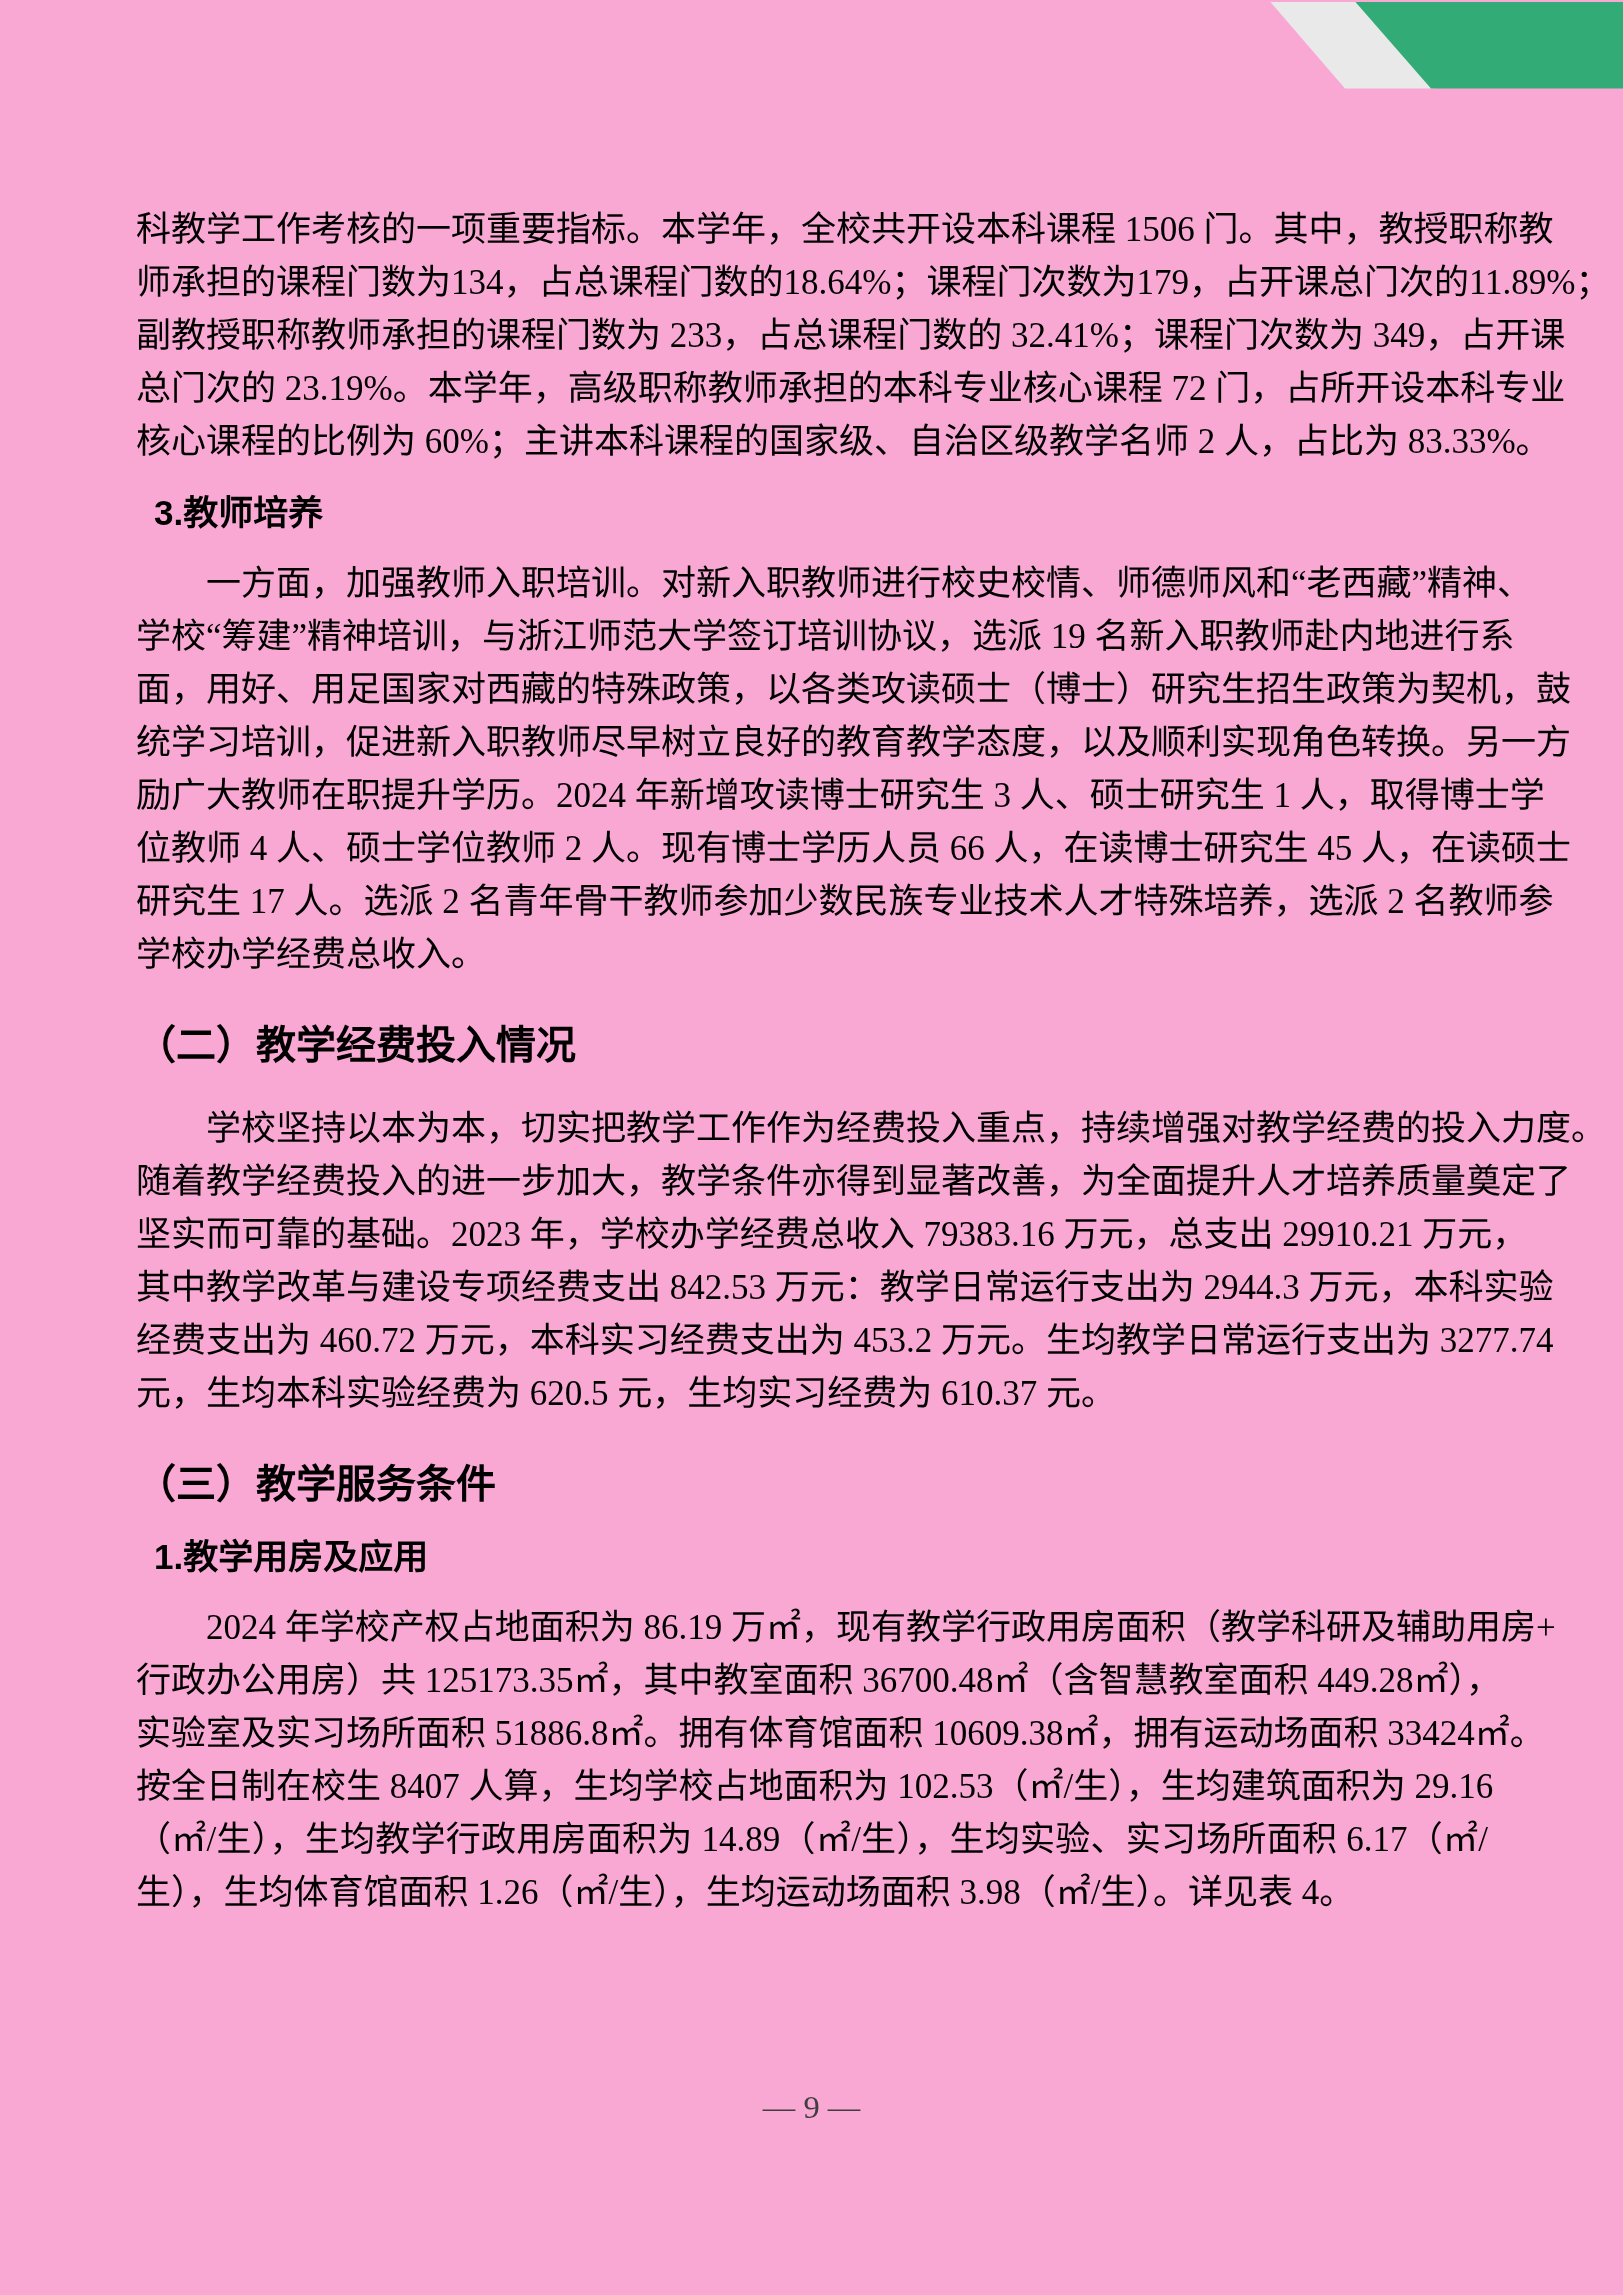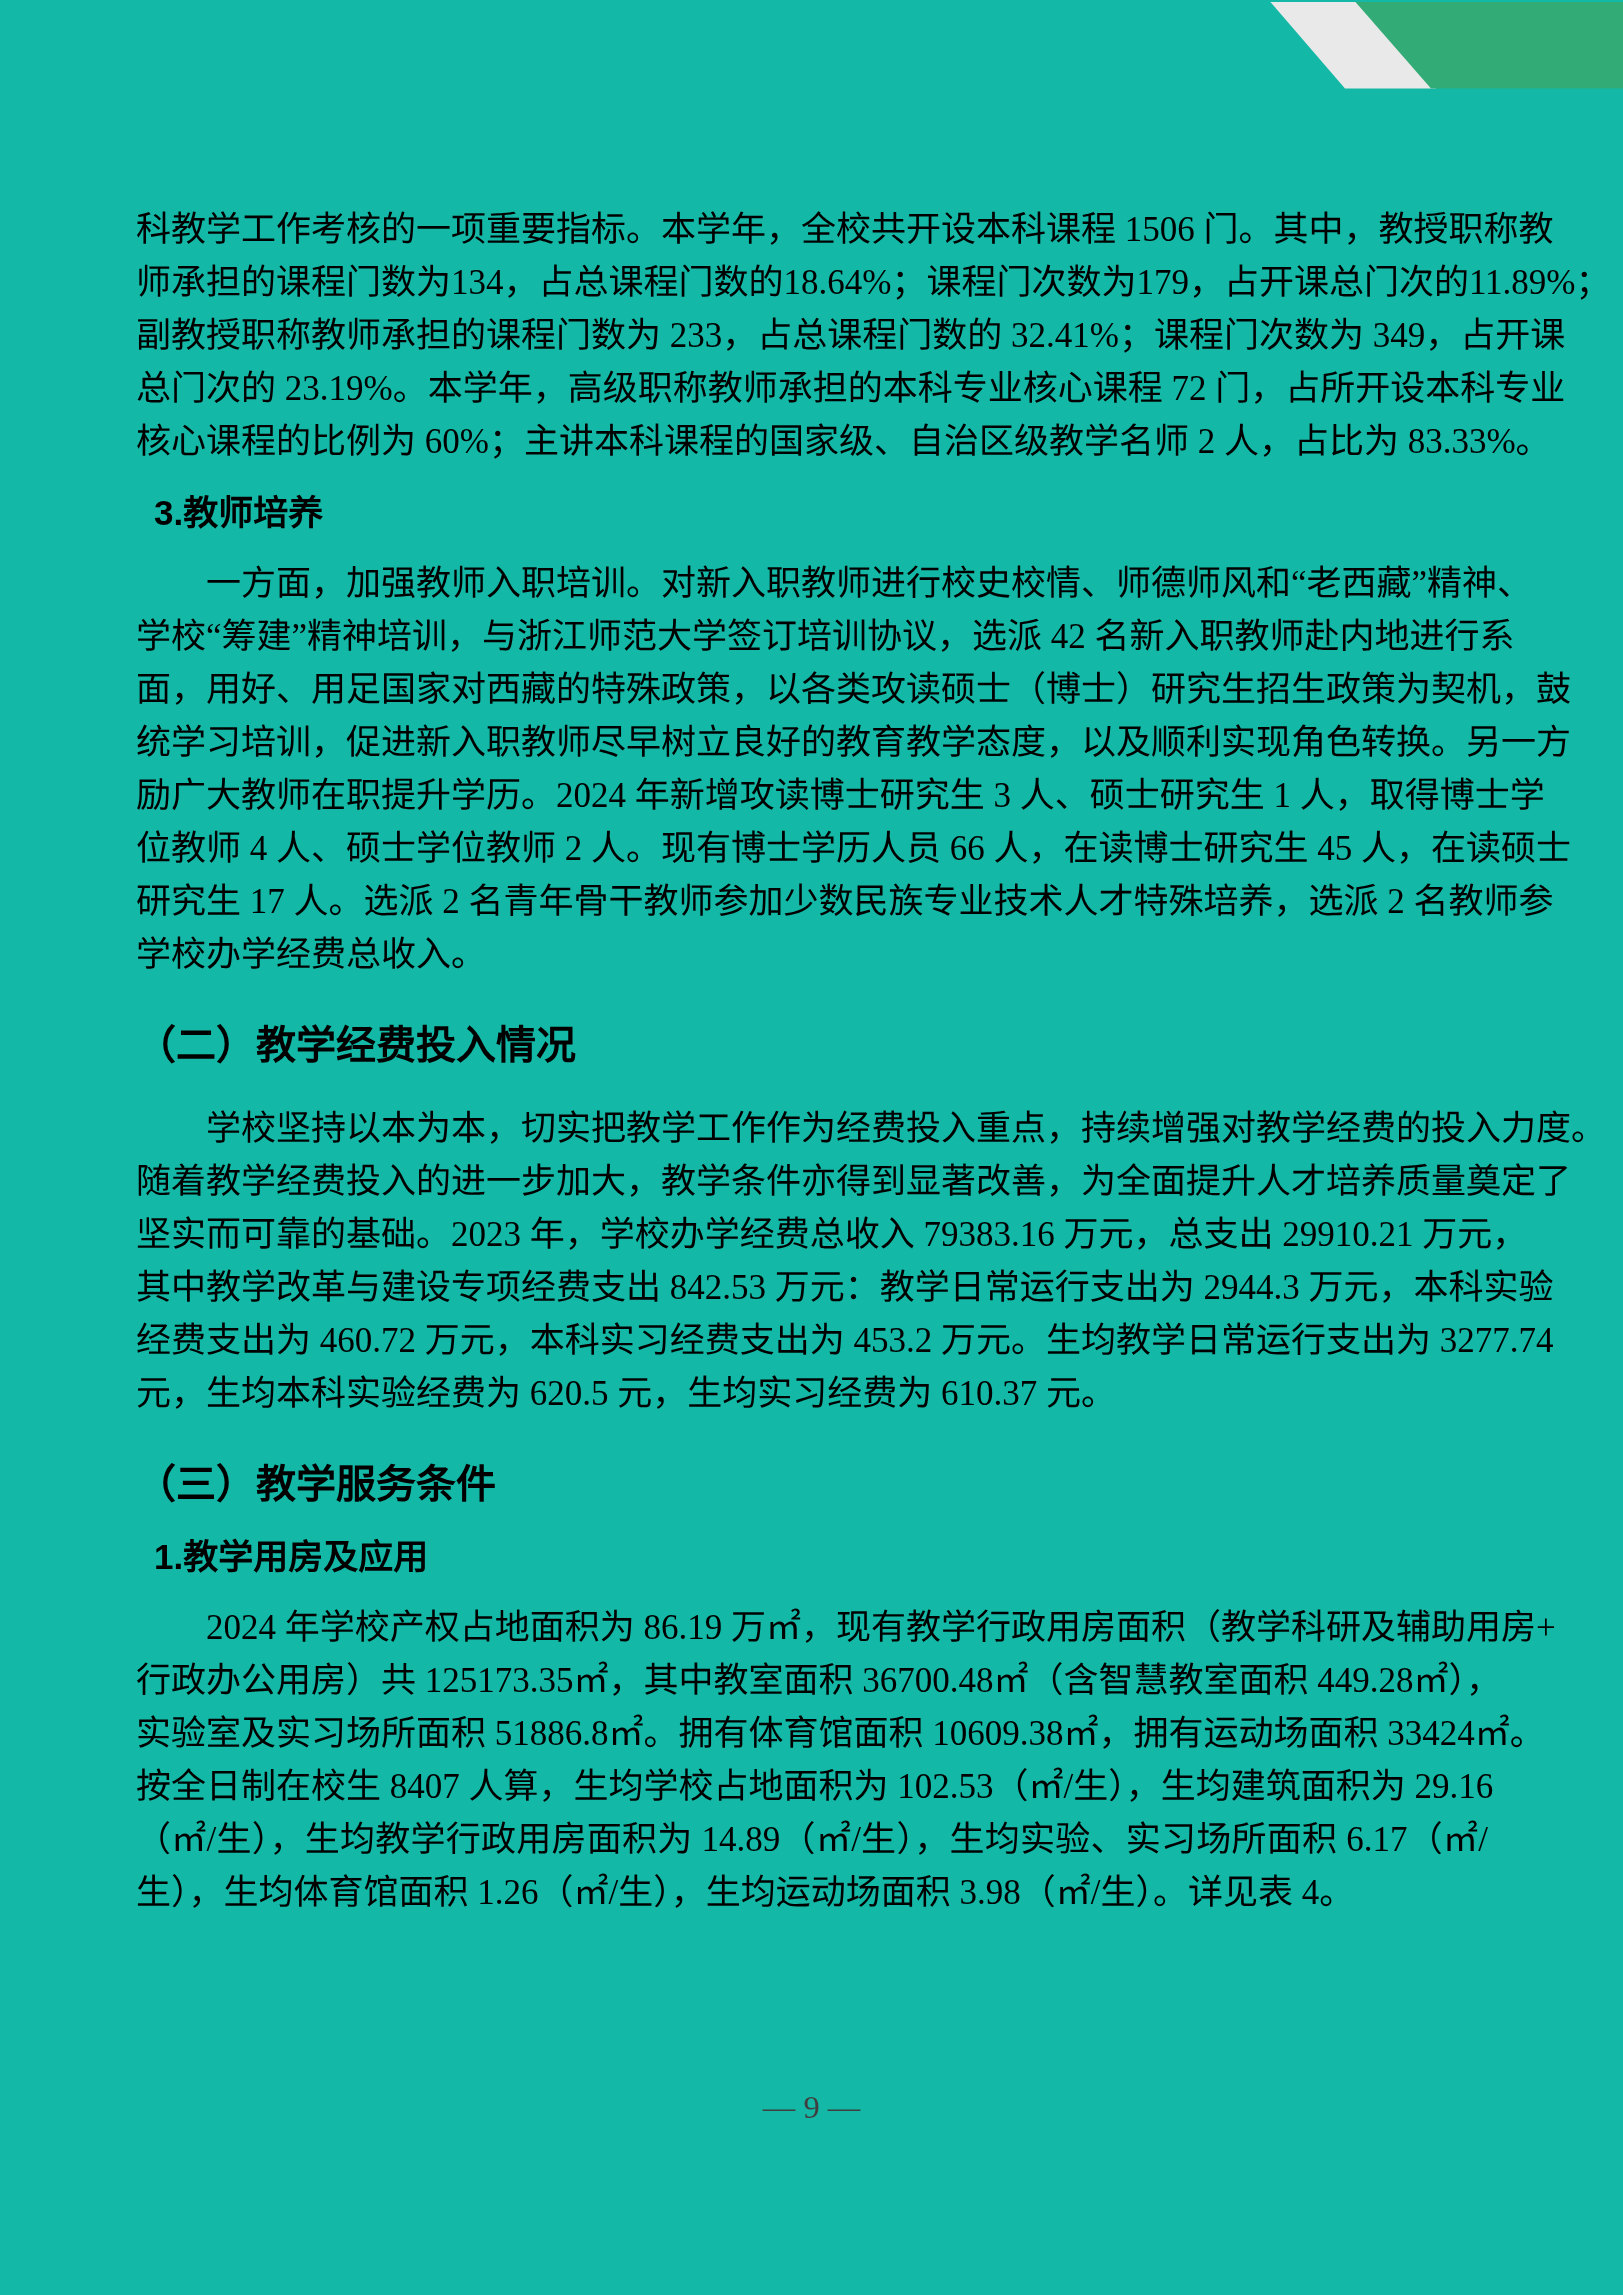--- a/index.html
+++ b/index.html
@@ -4,21 +4,21 @@
 <style>
   html, body {
     margin: 0;
     padding: 0;
     background: #ffffff;
   }
   .page {
     position: relative;
     width: 1623px;
     height: 2295px;
-    background: #14b8a6;
+    background: #f9a8d4;
     overflow: hidden;
     font-family: "Liberation Serif", "DejaVu Serif", serif;
     color: #000000;
   }
   
   .deco-layer {
     position: absolute;
     top: 1.6px;
     left: 0;
     width: 1623px;
@@ -105,21 +105,21 @@
         <div class="line">师承担的课程门数为134，占总课程门数的18.64%；课程门次数为179，占开课总门次的11.89%；</div>
         <div class="line">副教授职称教师承担的课程门数为 233，占总课程门数的 32.41%；课程门次数为 349，占开课</div>
         <div class="line">总门次的 23.19%。本学年，高级职称教师承担的本科专业核心课程 72 门，占所开设本科专业</div>
         <div class="line last">核心课程的比例为 60%；主讲本科课程的国家级、自治区级教学名师 2 人，占比为 83.33%。</div>
       </div>
 
     <h3 class="subheading">3.教师培养</h3>
 
     <div class="para">
         <div class="line">　　一方面，加强教师入职培训。对新入职教师进行校史校情、师德师风和“老西藏”精神、</div>
-        <div class="line">学校“筹建”精神培训，与浙江师范大学签订培训协议，选派 42 名新入职教师赴内地进行系</div>
+        <div class="line">学校“筹建”精神培训，与浙江师范大学签订培训协议，选派 19 名新入职教师赴内地进行系</div>
         <div class="line">面，用好、用足国家对西藏的特殊政策，以各类攻读硕士（博士）研究生招生政策为契机，鼓</div>
         <div class="line">统学习培训，促进新入职教师尽早树立良好的教育教学态度，以及顺利实现角色转换。另一方</div>
         <div class="line">励广大教师在职提升学历。2024 年新增攻读博士研究生 3 人、硕士研究生 1 人，取得博士学</div>
         <div class="line">位教师 4 人、硕士学位教师 2 人。现有博士学历人员 66 人，在读博士研究生 45 人，在读硕士</div>
         <div class="line">研究生 17 人。选派 2 名青年骨干教师参加少数民族专业技术人才特殊培养，选派 2 名教师参</div>
         <div class="line last">学校办学经费总收入。</div>
       </div>
 
     <h2 class="heading">（二）教学经费投入情况</h2>
 

